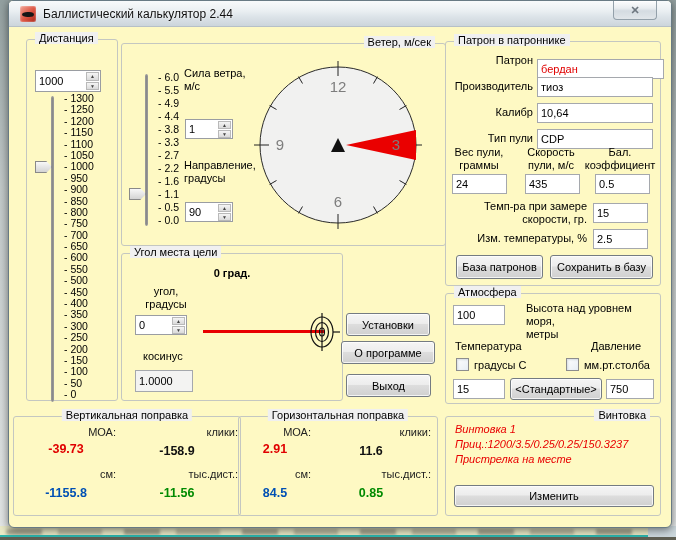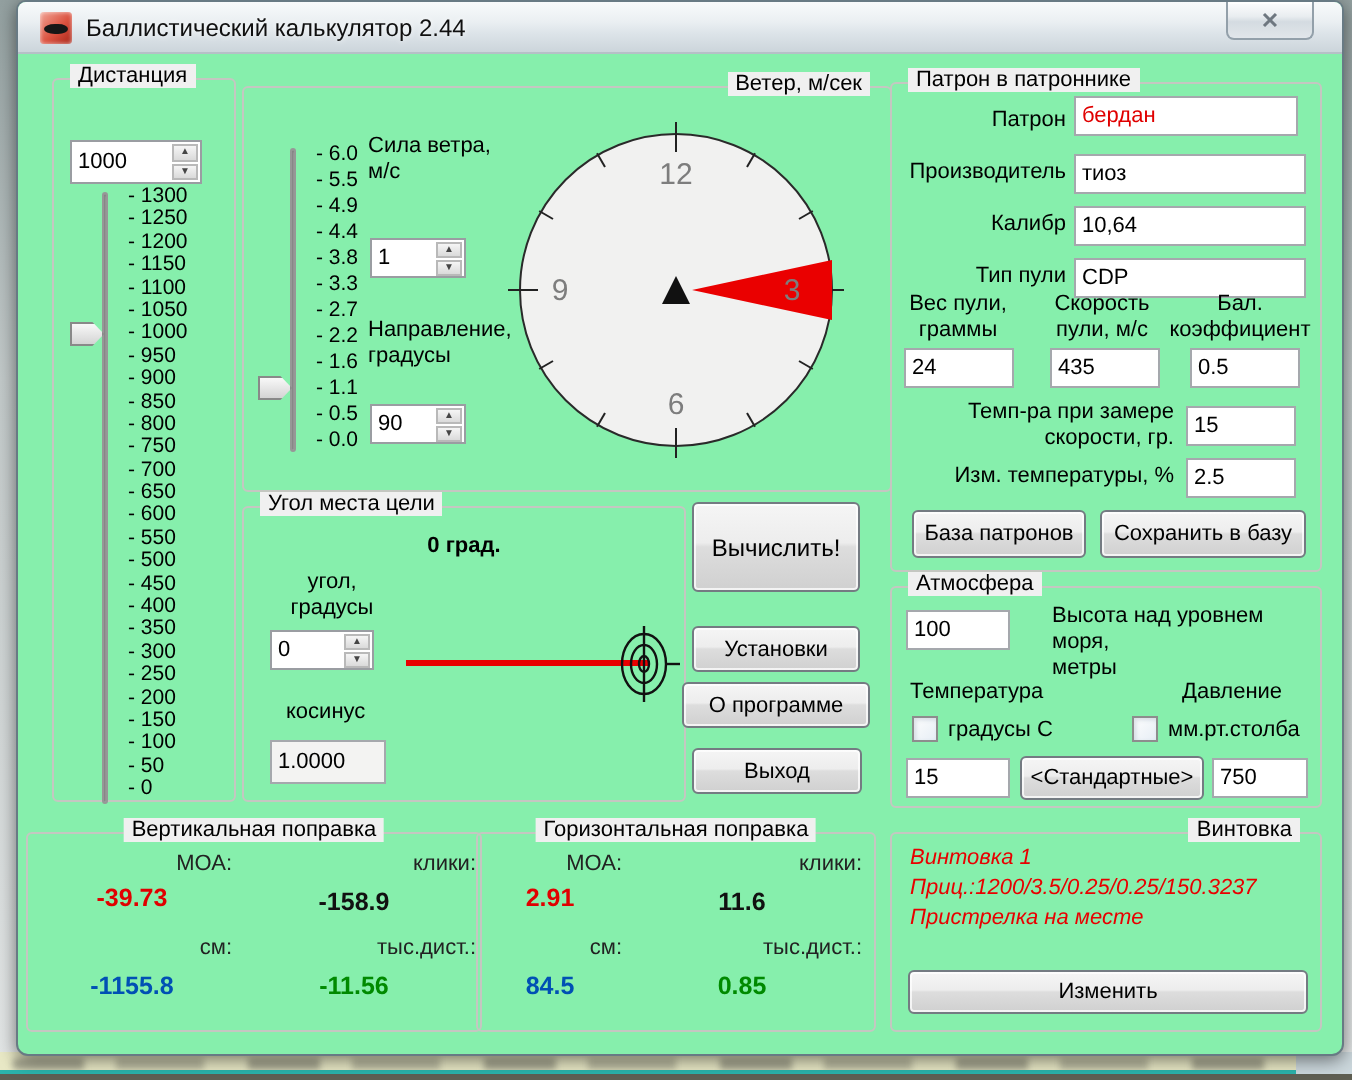--- a/index.html
+++ b/index.html
@@ -10,21 +10,21 @@
   
   .bg-strip { position:absolute; left:0; top:526px; width:676px; height:14px; background:#e9e9c6; }
   .bg-strip::before { content:""; position:absolute; left:6px; right:30px; top:3px; height:6px;
     background:repeating-linear-gradient(90deg, rgba(105,105,95,.5) 0 36px, transparent 36px 52px,
       rgba(105,105,95,.35) 52px 96px, transparent 96px 118px); filter:blur(1.5px); border-radius:3px; }
   .bg-teal { position:absolute; left:0; top:535px; width:676px; height:2px; background:#2cb4ac; }
   .bg-dark { position:absolute; left:0; top:537px; width:676px; height:3px; background:#5f5f53; }
   .bg-corner { position:absolute; right:0; top:526px; width:28px; height:11px; background:#ccd8dd; }
 
   
-  .win { position:absolute; left:8px; top:0; width:664px; height:528px; background:#86efac;
+  .win { position:absolute; left:8px; top:0; width:664px; height:528px; background:#fef9c3;
          border:1px solid #687a84; border-radius:5px 5px 6px 6px; box-shadow:0 2px 9px rgba(0,0,0,.5); }
   .titlebar { position:absolute; left:0; top:0; right:0; height:26px; border-radius:4px 4px 0 0;
          background:linear-gradient(180deg,#f8fafb 0%,#eaeff2 40%,#dde4e9 62%,#ccd5db 100%);
          border-bottom:1px solid #b6c0c7; }
   .app-icon { position:absolute; left:11px; top:5px; width:16px; height:16px; border-radius:2px;
          background:linear-gradient(135deg,#f2a596 0%,#db5240 55%,#a82517 100%);
          box-shadow:inset 0 0 2px rgba(255,255,255,.7); }
   .bullet-shape { position:absolute; left:2px; top:6px; width:12px; height:5px; background:#161616;
          border-radius:50% 45% 45% 50% / 55% 55% 55% 55%; }
   .title { position:absolute; left:34px; top:6px; font-size:12px; color:#101010; text-shadow:0 0 3px #fff; white-space:nowrap; }
@@ -222,29 +222,28 @@
         <ellipse cx="18" cy="22" rx="6.5" ry="9.5"></ellipse>
         <ellipse cx="18" cy="22" rx="2.5" ry="4"></ellipse>
         <line x1="18" y1="3" x2="18" y2="41"></line>
         <line x1="29" y1="22" x2="36" y2="22"></line>
       </g>
     </svg>
     <div class="lbl" style="left:21px;top:96px">косинус</div>
     <input class="tb gray" style="left: 13px; top: 116px; width: 58px; height: 22px;" readonly="" value="1.0000">
   </div>
 
-  <div class="btn" style="left:337px;top:250px;width:84px;height:45px;font-size:12px">Вычислить!</div>
   <div class="btn" style="left:332px;top:340px;width:94px;height:23px">О программе</div>
   <div class="btn" style="left:337px;top:312px;width:84px;height:23px">Установки</div>
   <div class="btn" style="left:337px;top:373px;width:85px;height:23px">Выход</div>
 
   <div class="grp" style="left:436px;top:40px;width:216px;height:245px">
     <span class="legend">Патрон в патроннике</span>
     <div class="lbl rgt" style="left:0;top:12px;width:87px">Патрон</div>
-    <input class="tb red-text" style="left: 91px; top: 6px; width: 112px; height: 20px;" value="бердан">
+    <input class="tb red-text" style="left: 91px; top: 17px; width: 127px; height: 20px;" value="бердан">
     <div class="lbl rgt" style="left:0;top:38px;width:87px">Производитель</div>
     <input class="tb" style="left: 91px; top: 35px; width: 116px; height: 20px;" value="тиоз">
     <div class="lbl rgt" style="left:0;top:64px;width:87px">Калибр</div>
     <input class="tb" style="left: 91px; top: 61px; width: 116px; height: 20px;" value="10,64">
     <div class="lbl rgt" style="left:0;top:90px;width:87px">Тип пули</div>
     <input class="tb" style="left: 91px; top: 87px; width: 116px; height: 20px;" value="CDP">
     <div class="lbl ml ctr" style="left:2px;top:104px;width:62px">Вес пули,
 граммы</div>
     <div class="lbl ml ctr" style="left:72px;top:104px;width:66px">Скорость
 пули, м/с</div>

